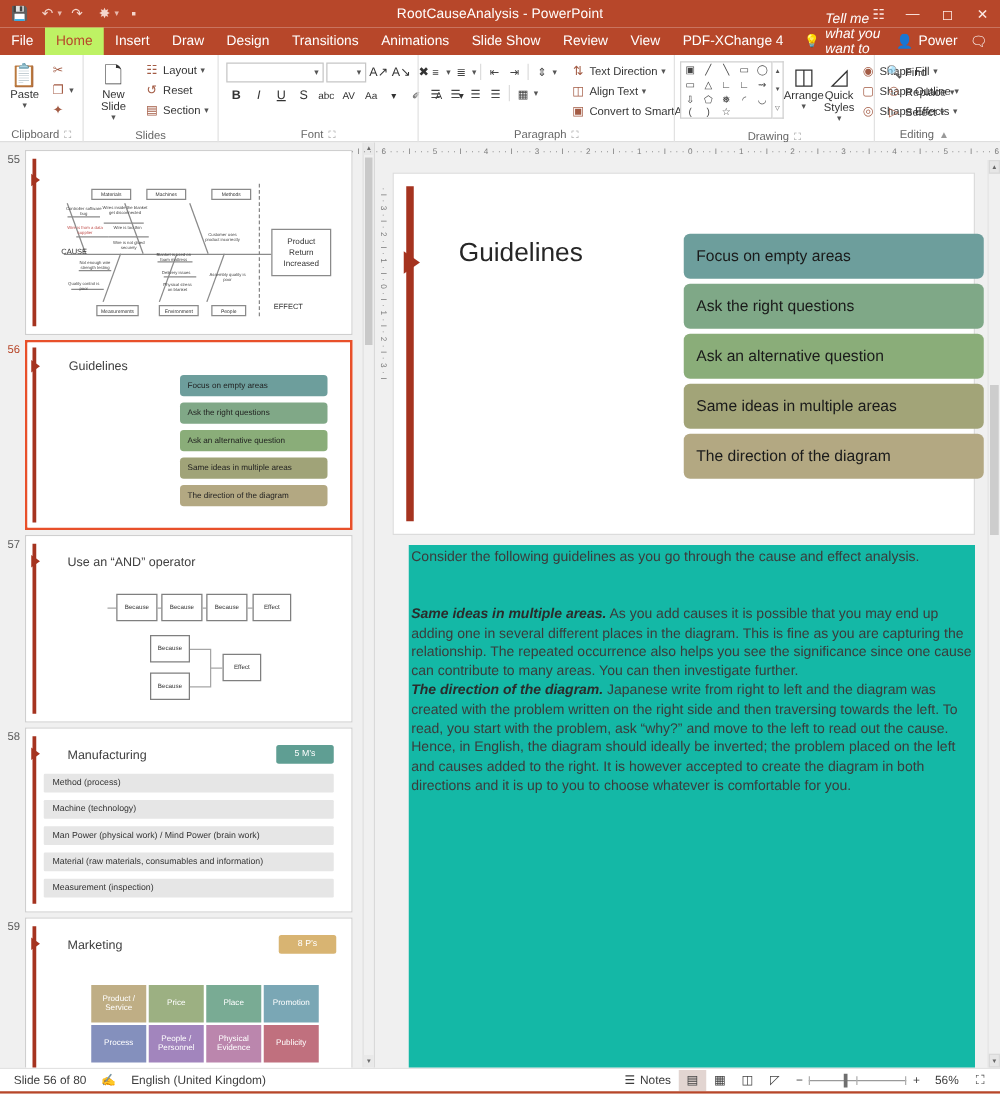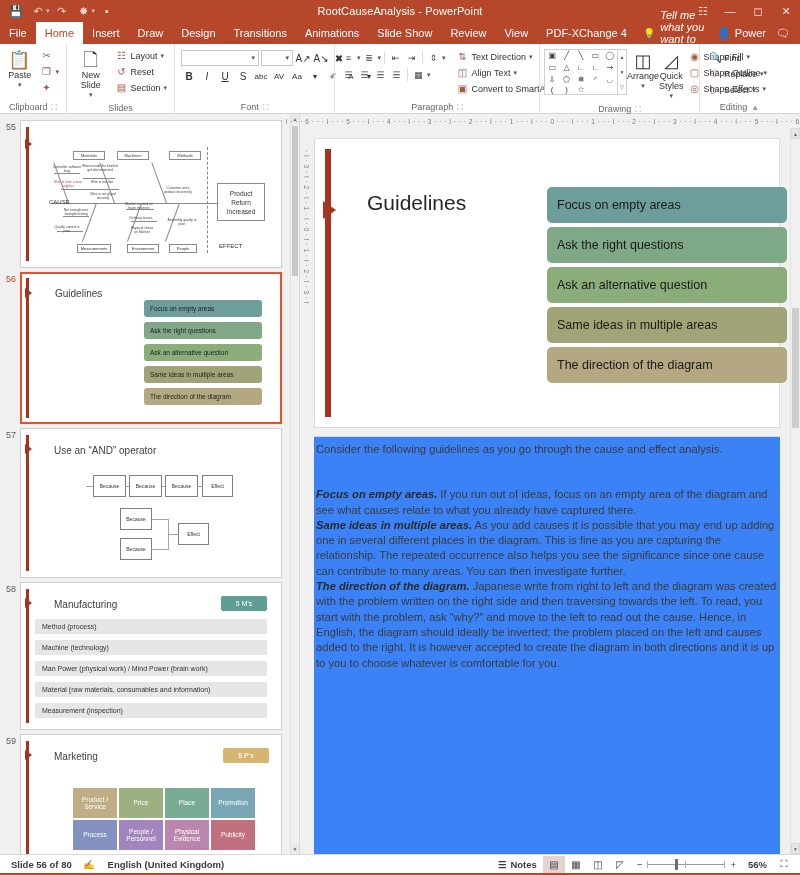--- a/index.html
+++ b/index.html
@@ -38,21 +38,21 @@
 
   
   .tabbar {
     height:22px; background:#b7472a; display:flex; align-items:stretch;
     flex:0 0 22px; position:relative;
   }
   .tab {
     padding:0 9px; display:flex; align-items:center; font-size:11px; color:#ffffff;
     white-space:nowrap;
   }
-  .tab.active { background:#ffffff; color:#b7472a; }
+  .tab.active { background:#bef264; color:#b7472a; }
   .tellme { display:flex; align-items:center; gap:4px; padding:0 8px; color:#fff; font-size:11px; font-style:italic;}
   .tellme .bulb { font-size:10px; font-style:normal; }
   .tabbar-right { margin-left:auto; display:flex; align-items:center; gap:10px; padding-right:10px; }
   .share { display:flex; align-items:center; gap:4px; font-size:11px; color:#fff; }
 
   
   .ribbon {
     height:70px; background:#ffffff; border-bottom:1px solid #d4d4d4;
     display:flex; flex:0 0 70px; position:relative;
   }
@@ -209,22 +209,23 @@
     border-left:13px solid #a5331f;
   }
   .slide-title { position:absolute; left:52px; top:52px; font-size:21px; color:#262626; }
   .guide-bar {
     position:absolute; left:232px; width:240px; height:36px; border-radius:5px;
     display:flex; align-items:center; padding-left:10px; font-size:12.5px; color:#1a1a1a;
   }
 
   
   .notespane {
-    flex:1; background:#3b82f6; min-height:0; display:flex; flex-direction:column;
+    flex:1; background:#14b8a6; min-height:0; display:flex; flex-direction:row;
     padding:0 0 2px 0;
+    margin-left:13px;
   }
   .notesbody {
     flex:1; font-size:11.2px; line-height:15.3px; color:#3b3b3b; overflow:hidden;
     padding:3px 2px 0 2px;
   }
   .notesbody p { margin:0; }
   .notesbody .blank { height:15px; }
   .notesbody b { font-weight:bold; font-style:italic; color:#2b2b2b; }
   .notesbody i { font-style:italic; }
   .notes-divider { height:1px; background:#d8d8d8; margin-bottom:2px;}
@@ -239,21 +240,21 @@
   }
   .editscroll .sarr.bot { position:absolute; bottom:0; left:0; right:0; }
   .editscroll .grip { position:absolute; left:1px; right:1px; top:180px; height:120px; background:#cdcdcd;}
 
   
   .statusbar {
     height:19px; background:#ffffff; border-top:1px solid #d9d9d9;
     display:flex; align-items:center; font-size:9.5px; color:#3c3c3c;
     flex:0 0 19px; padding:0 5px;
   }
-  .sbitem { display:flex; align-items:center; gap:4px; padding:0 6px; height:19px;font-weight:bold;}
+  .sbitem { display:flex; align-items:center; gap:4px; padding:0 6px; height:19px;}
   .sb-right { margin-left:auto; display:flex; align-items:center; }
   .viewbtn {
     width:22px; height:17px; display:flex; align-items:center; justify-content:center;
     font-size:10px; color:#444;
   }
   .viewbtn.active { background:#e2d5d1; }
   .zoomslider { display:flex; align-items:center; gap:5px; padding:0 6px; }
   .ztrack { width:78px; height:1px; background:#9a9a9a; position:relative; }
   .zthumb { position:absolute; left:28px; top:-5px; width:3px; height:11px; background:#6f6f6f; }
   .ztick { position:absolute; top:-3px; width:1px; height:7px; background:#b0b0b0; }
@@ -714,21 +715,20 @@
               <div class="guide-bar" style="top:168px;background:#a2a478;">Same ideas in multiple areas</div>
               <div class="guide-bar" style="top:208px;background:#b3a882;">The direction of the diagram</div>
             </div>
           </div>
           <div class="notespane">
             <div class="notes-divider"></div>
             <div class="notesbody">
               <p>Consider the following guidelines as you go through the cause and effect analysis.</p>
               <div class="blank"></div>
               <div class="blank"></div>
-              <p><b>Focus on empty areas.</b><span> If you run out of ideas, focus on an empty area of the diagram and see what causes relate to what you already have captured there.</span></p>
               <p><b>Same ideas in multiple areas.</b><span> As you add causes it is possible that you may end up adding one in several different places in the diagram. This is fine as you are capturing the relationship. The repeated occurrence also helps you see the significance since one cause can contribute to many areas. You can then investigate further.</span></p>
               <p><b>The direction of the diagram.</b><span> Japanese write from right to left and the diagram was created with the problem written on the right side and then traversing towards the left. To read, you start with the problem, ask “why?” and move to the left to read out the cause. Hence, in English, the diagram should ideally be inverted; the problem placed on the left and causes added to the right. It is however accepted to create the diagram in both directions and it is up to you to choose whatever is comfortable for you.</span></p>
             </div>
           </div>
         </div>
         <div class="editscroll">
           <div class="sarr">▲</div>
           <div class="grip"></div>
           <div class="sarr bot">▼</div>
         </div>

